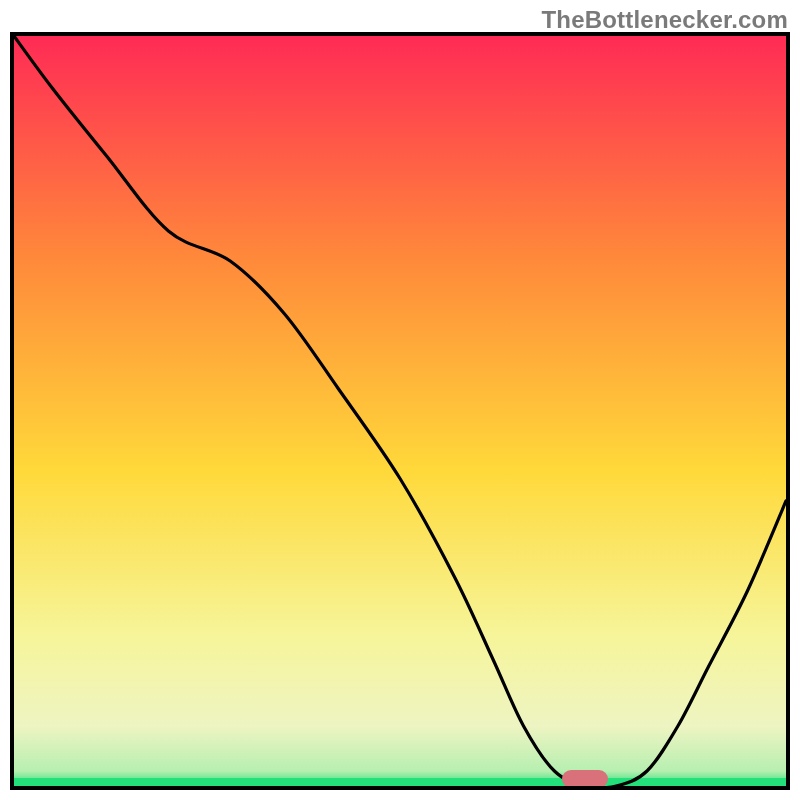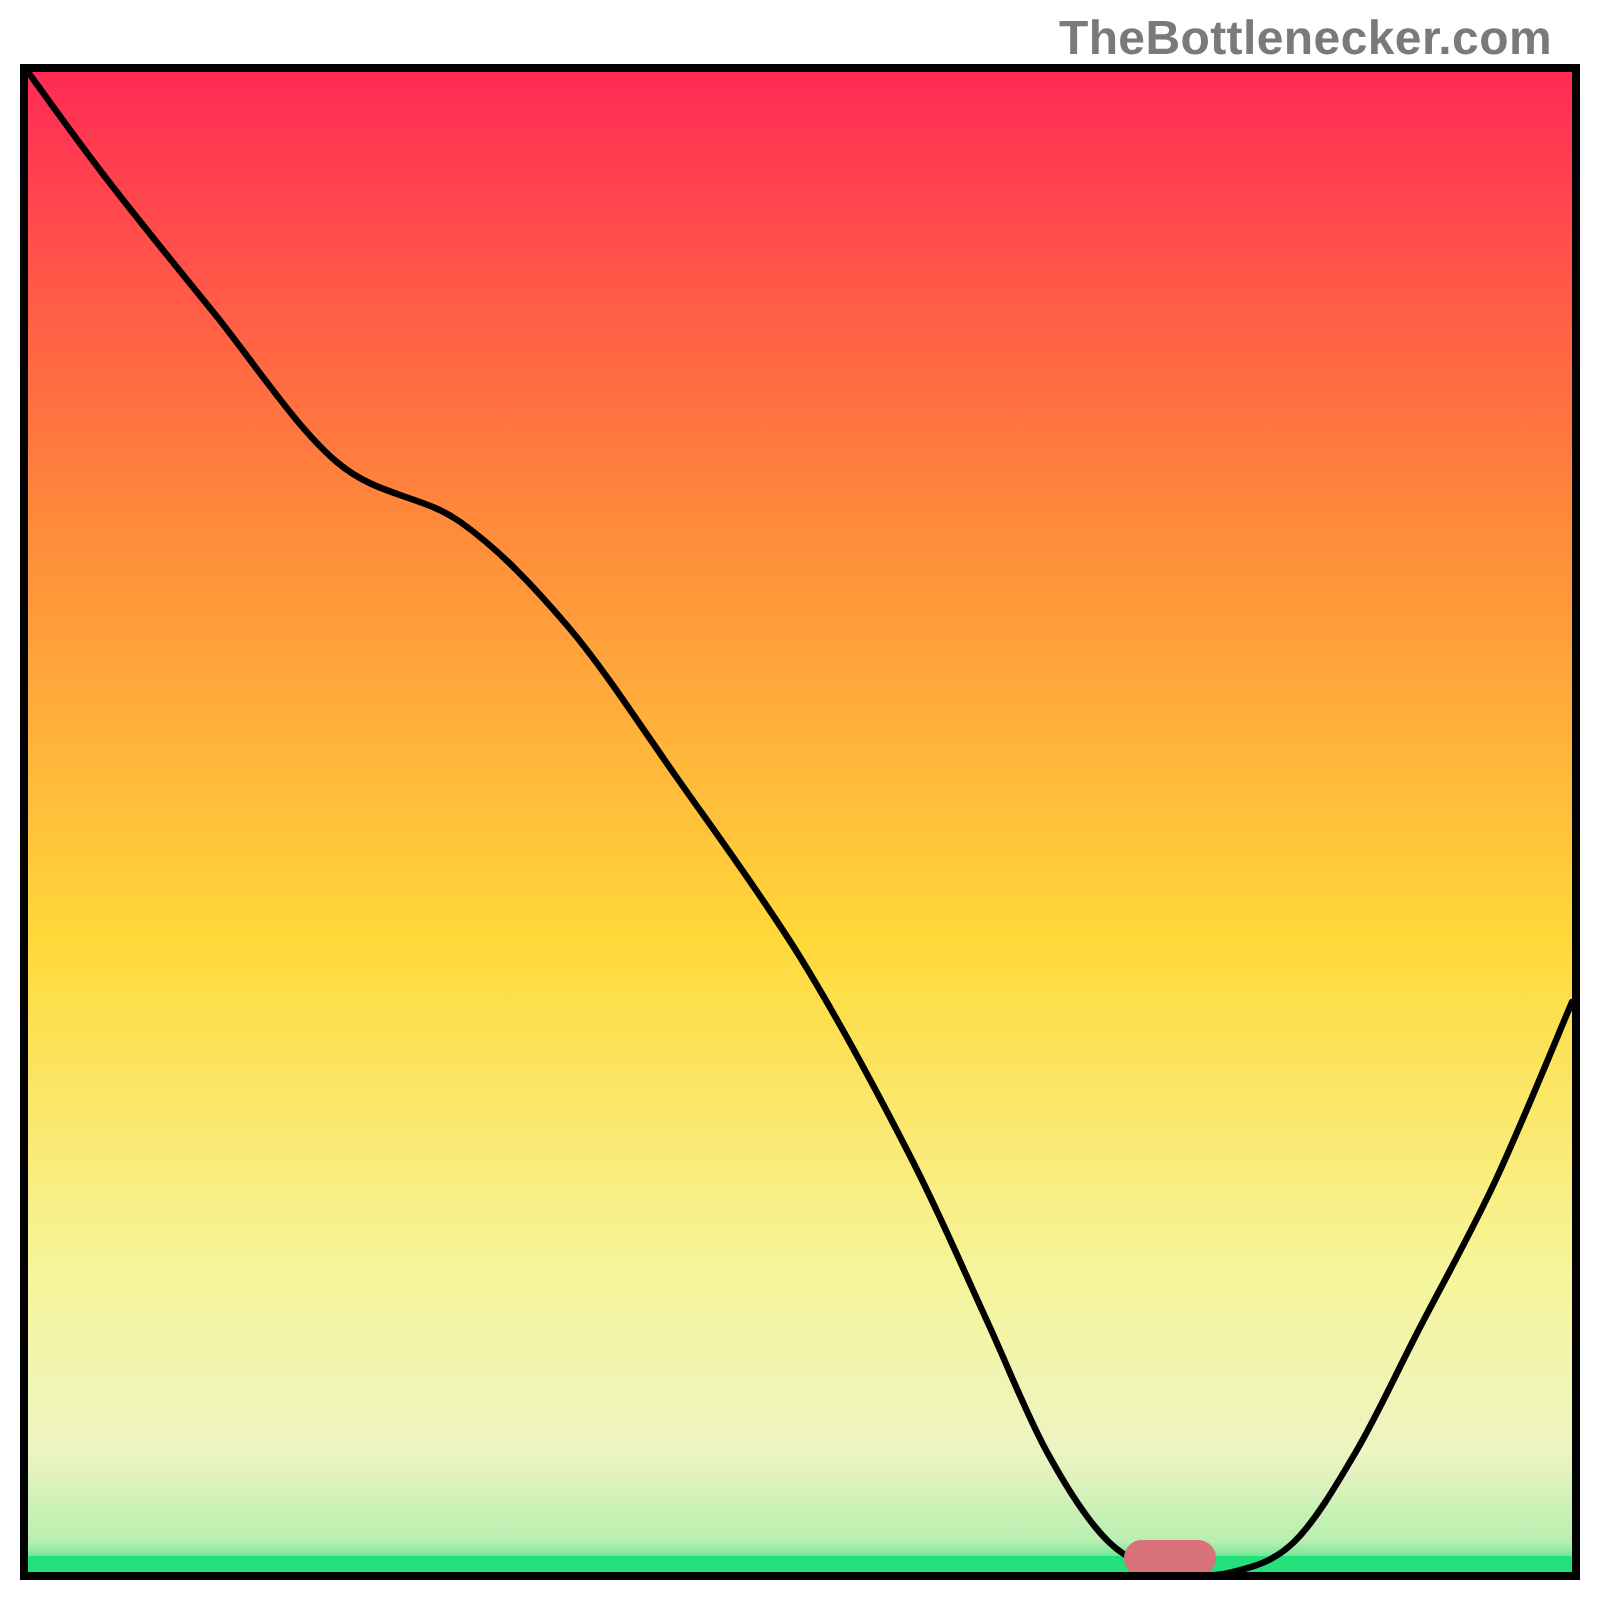--- a/index.html
+++ b/index.html
@@ -6,21 +6,21 @@
   html, body { width: 800px; height: 800px; overflow: hidden; background: #fff; }
   .stage {
     position: relative;
     width: 800px;
     height: 800px;
     background: #fff;
   }
   .watermark {
     position: absolute;
     top: 6px;
-    right: 24px;
+    right: 12px;
     font-family: Arial, Helvetica, sans-serif;
     font-size: 24px;
     font-weight: 600;
     color: #7a7a7a;
     letter-spacing: 0.2px;
   }
   .frame {
     position: absolute;
     left: 10px;
     top: 32px;

